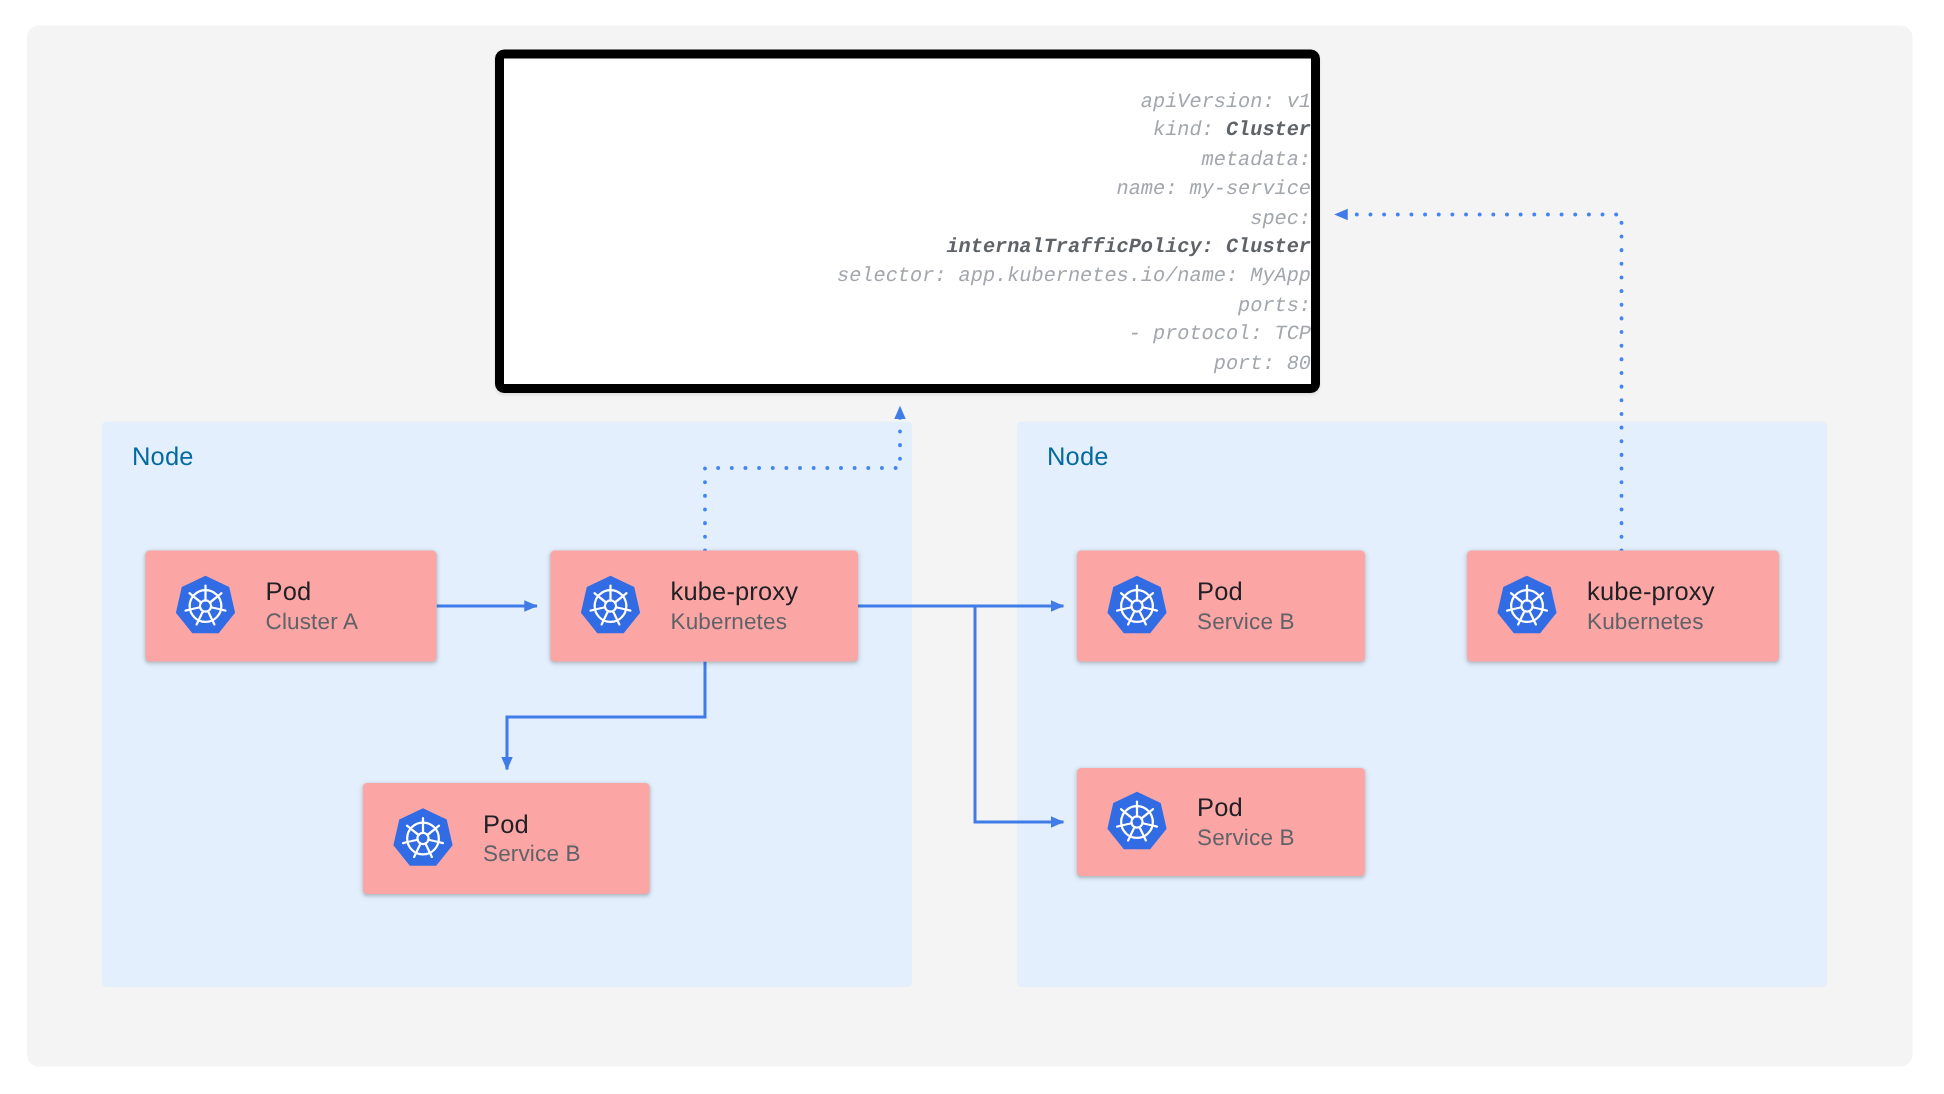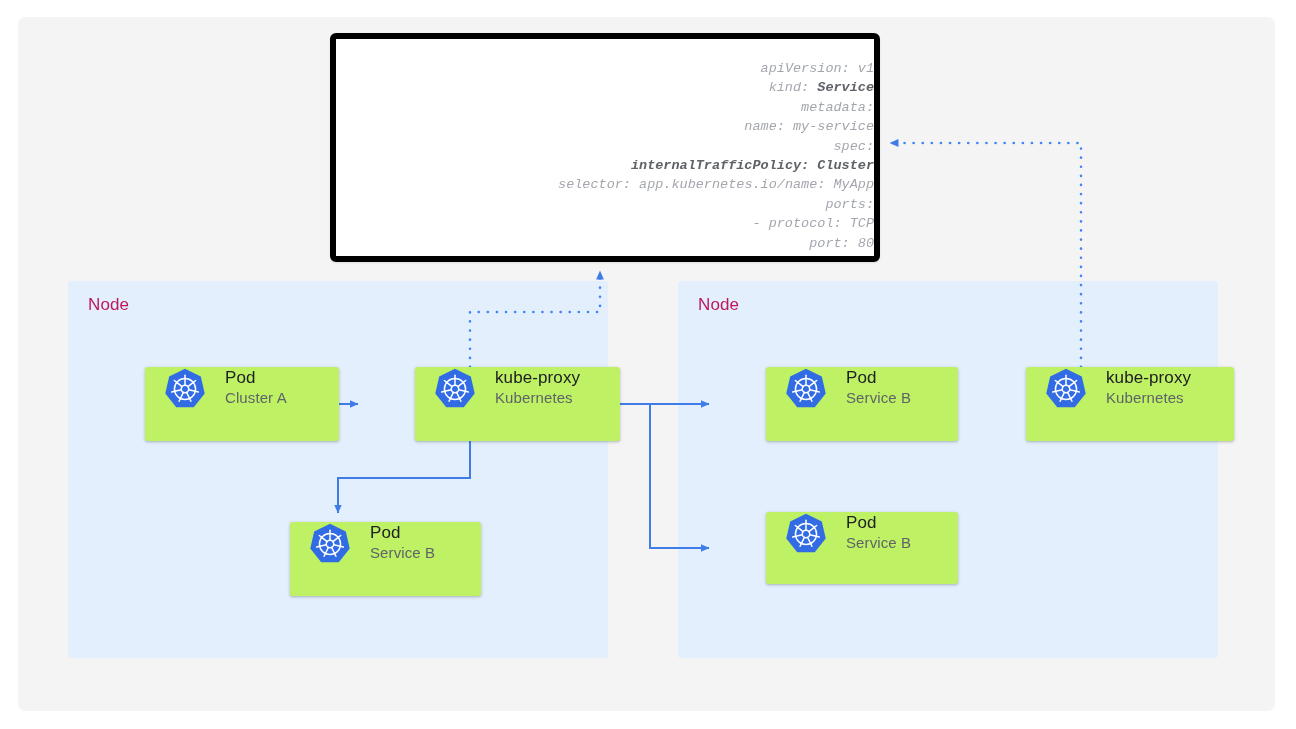--- a/index.html
+++ b/index.html
@@ -79,34 +79,33 @@
     background: #e3effc;
     border-radius: 3px;
   }
   #node-left  { left: 68px;  top: 281px; width: 540px; height: 377px; }
   #node-right { left: 678px; top: 281px; width: 540px; height: 377px; }
   .node-label {
     position: absolute;
     left: 20px;
     top: 14px;
     font-size: 17px;
-    color: #be185d;
+    color: #0369a1;
     letter-spacing: .1px;
   }
 
   
   .card {
     position: absolute;
-    background: #bef264;
+    background: #fca5a5;
     border-radius: 3px;
     box-shadow: 0 1px 2px rgba(60,64,67,.22), 0 1px 3px 1px rgba(60,64,67,.10);
     display: flex;
-    align-items: flex-start;
+    align-items: center;
     box-sizing: border-box;
-    margin-left: 48px;
   }
   .card .k8s-icon {
     flex: 0 0 auto;
     margin-left: 18px;
     width: 44px;
     height: 44px;
     display: block;
   }
   .card .card-text {
     margin-left: 18px;
@@ -170,21 +169,21 @@
 
     <path d="M650,404 L650,548 L709,548" fill="none" stroke="#3f7ce8" stroke-width="2" marker-end="url(#arrow-r)"></path>
 
     <path d="M470,367 L470,312 L600,312 L600,271" fill="none" stroke="#4285f4" stroke-width="2.6" stroke-linecap="round" stroke-dasharray="0.1 9" marker-end="url(#arrow-u)"></path>
 
     <path d="M1081,367 L1081,143 L890,143" fill="none" stroke="#4285f4" stroke-width="2.6" stroke-linecap="round" stroke-dasharray="0.1 9" marker-end="url(#arrow-l)"></path>
   </svg>
 
   <div id="yaml-card">
     <pre id="yaml-code">apiVersion: v1
-kind: <span class="b">Service</span>
+kind: <span class="b">Cluster</span>
 metadata:
   name: my-service
 spec:
   <span class="b">internalTrafficPolicy: Cluster</span>
   selector: app.kubernetes.io/name: MyApp
   ports:
   - protocol: TCP
     port: 80
     targetPort: 9376</pre>
   </div>

